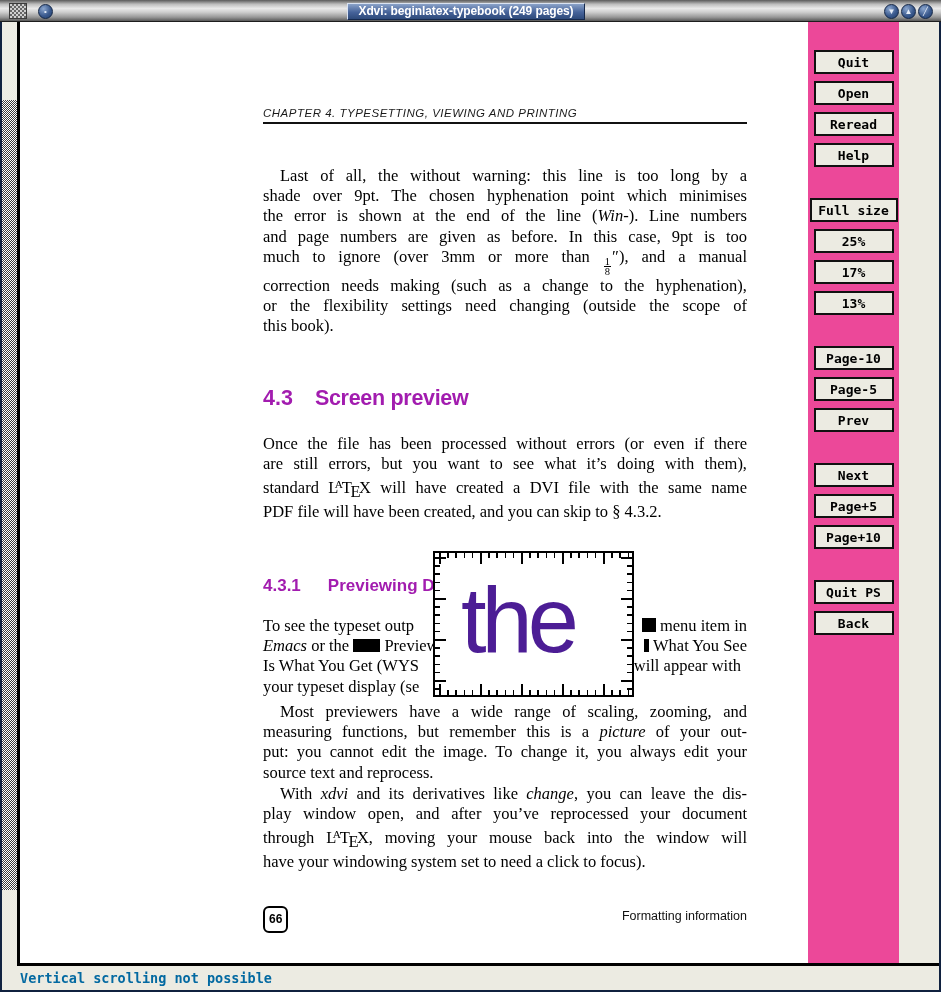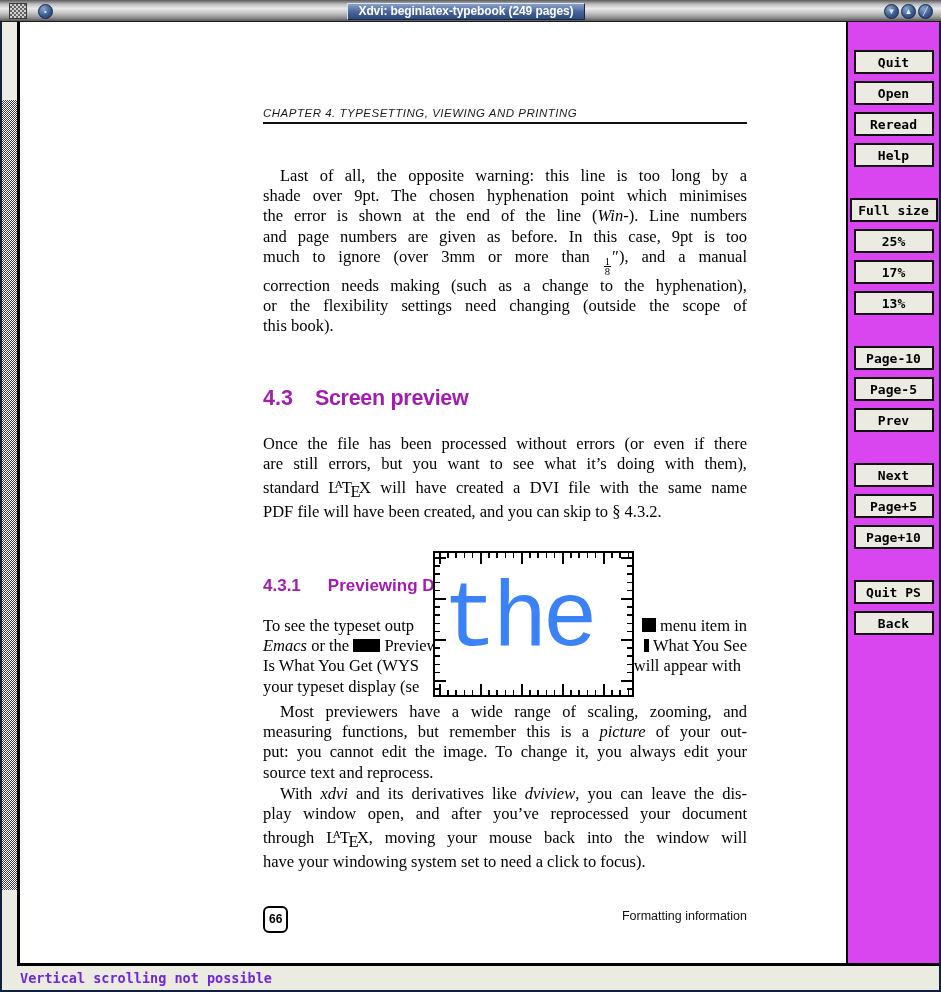--- a/index.html
+++ b/index.html
@@ -94,44 +94,44 @@
   .tick.h.bottom{bottom:0;background-position:4px bottom,4px bottom;}
   .tick.v{top:0;bottom:0;width:11px;
     background-image:repeating-linear-gradient(180deg,#000 0 2px,transparent 2px 41px),
                      repeating-linear-gradient(180deg,#000 0 1.5px,transparent 1.5px 8.2px);
     background-size:11px 100%,5px 100%;}
   .tick.v.left{left:0;background-position:0 4px,0 4px;}
   .tick.v.right{right:0;background-position:right 4px,right 4px;}
   .mag-word{
     position:absolute;left:0;top:0;width:100%;height:100%;
     display:flex;align-items:center;justify-content:center;
-    font-family:Liberation Mono, monospace;font-size:92px;letter-spacing:-5px;color:#3b82f6;
+    font-family:Liberation Sans, sans-serif;font-size:92px;letter-spacing:-5px;color:#4c1d95;
     transform:translate(-16px,-4px);
   }
   
   .page-num-box{
     position:absolute;left:0;top:884px;border:2px solid #000;border-radius:6px;
     padding:4px 4px;font-weight:bold;font-size:12px;line-height:15px;color:#000;
   }
   .footer-right{position:absolute;right:0;top:887px;font-size:12.5px;color:#111;}
   
-  .sidebar{position:absolute;left:848px;top:22px;width:91px;height:941px;background:#d946ef;padding-top:28px;box-sizing:border-box;}
+  .sidebar{position:absolute;left:808px;top:22px;width:91px;height:941px;background:#ec4899;padding-top:28px;box-sizing:border-box;}
   .grp{margin-bottom:31px;}
   .sbtn{
     width:76px;height:20px;margin:0 auto 7px auto;border:2px solid #111;box-sizing:content-box;
     display:flex;align-items:center;justify-content:center;
     font-family:"DejaVu Sans Mono",monospace;font-weight:bold;font-size:13px;color:#000;
     background:#ecebe2;cursor:default;
   }
   .sbtn.wide{width:84px;}
   
   .statusbar{
     position:absolute;left:17px;top:963px;width:922px;height:27px;box-sizing:border-box;
     background:#ecebe2;border-top:3px solid #000;
-    font-family:"DejaVu Sans Mono",monospace;font-weight:bold;font-size:13.5px;color:#6d28d9;
+    font-family:"DejaVu Sans Mono",monospace;font-weight:bold;font-size:13.5px;color:#0369a1;
     line-height:24px;padding-left:3px;white-space:nowrap;
   }
 </style>
 </head>
 <body>
 
 <div class="win-border" id="wb-left"></div>
 <div class="win-border" id="wb-right"></div>
 <div class="win-border" id="wb-bottom"></div>
 
@@ -149,21 +149,21 @@
   <div class="vscroll-trough"></div>
 </div>
 
 <div class="page"></div>
 
 <div class="doc">
   <div class="chapter-header">CHAPTER 4.  TYPESETTING, VIEWING AND PRINTING</div>
   <div class="chapter-rule"></div>
 
   <div class="para" id="p1" style="top:144px">
-      <div class="pline indent">Last of all, the opposite warning: this line is too long by a</div>
+      <div class="pline indent">Last of all, the without warning: this line is too long by a</div>
       <div class="pline">shade over 9pt. The chosen hyphenation point which minimises</div>
       <div class="pline">the error is shown at the end of the line (<i>Win-</i>). Line numbers</div>
       <div class="pline">and page numbers are given as before. In this case, 9pt is too</div>
       <div class="pline">much to ignore (over 3mm or more than <span class="frac">
           <span class="fn">1</span>
           <span class="fd">8</span>
         </span>″), and a manual</div>
       <div class="pline">correction needs making (such as a change to the hyphenation),</div>
       <div class="pline">or the flexibility settings need changing (outside the scope of</div>
       <div class="pline last">this book).</div>
@@ -194,21 +194,21 @@
   <span class="rfrag" style="right:0;top:614px" id="p3r1"><span class="ph-box ph-box3"></span> What You See</span>
   <span class="rfrag" style="right:6px;top:634px" id="p3r2">will appear with</span>
 
   <div class="para" id="p4" style="top:680px">
       <div class="pline indent">Most previewers have a wide range of scaling, zooming, and</div>
       <div class="pline">measuring functions, but remember this is a <i>picture</i> of your out-</div>
       <div class="pline">put: you cannot edit the image. To change it, you always edit your</div>
       <div class="pline last">source text and reprocess.</div>
     </div>
   <div class="para" id="p5" style="top:762px">
-      <div class="pline indent">With <i>xdvi</i> and its derivatives like <i>dviview</i>, you can leave the dis-</div>
+      <div class="pline indent">With <i>xdvi</i> and its derivatives like <i>change</i>, you can leave the dis-</div>
       <div class="pline">play window open, and after you’ve reprocessed your document</div>
       <div class="pline">through <span class="latex">L<span class="la">A</span>T<span class="le">E</span>X</span>, moving your mouse back into the window will</div>
       <div class="pline last">have your windowing system set to need a click to focus).</div>
     </div>
 
   <div class="magnifier">
     <div class="tick h top"></div>
     <div class="tick h bottom"></div>
     <div class="tick v left"></div>
     <div class="tick v right"></div>

